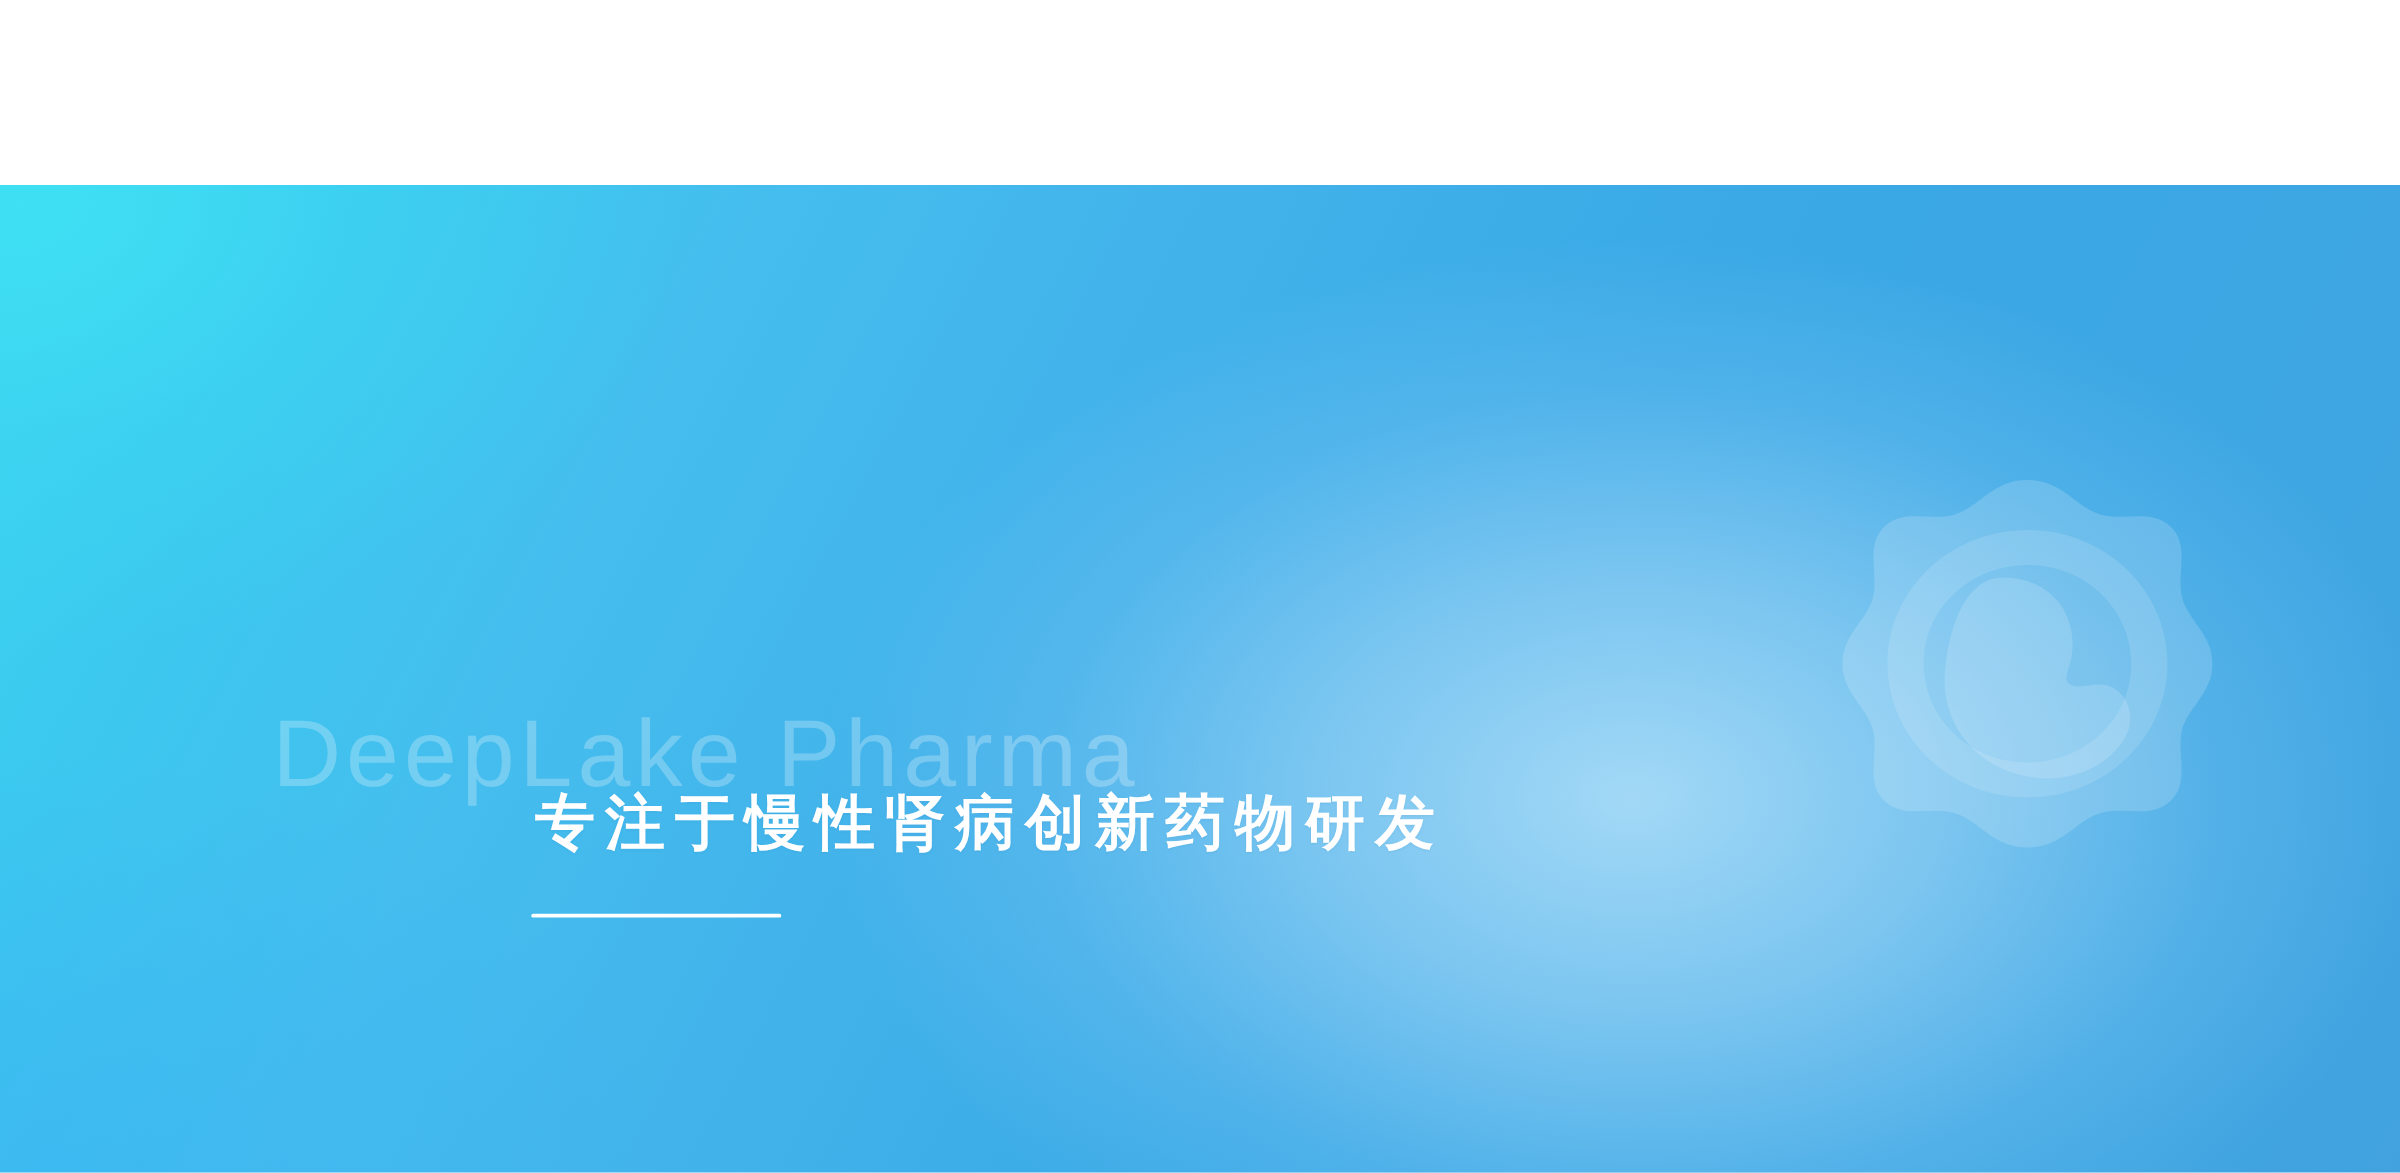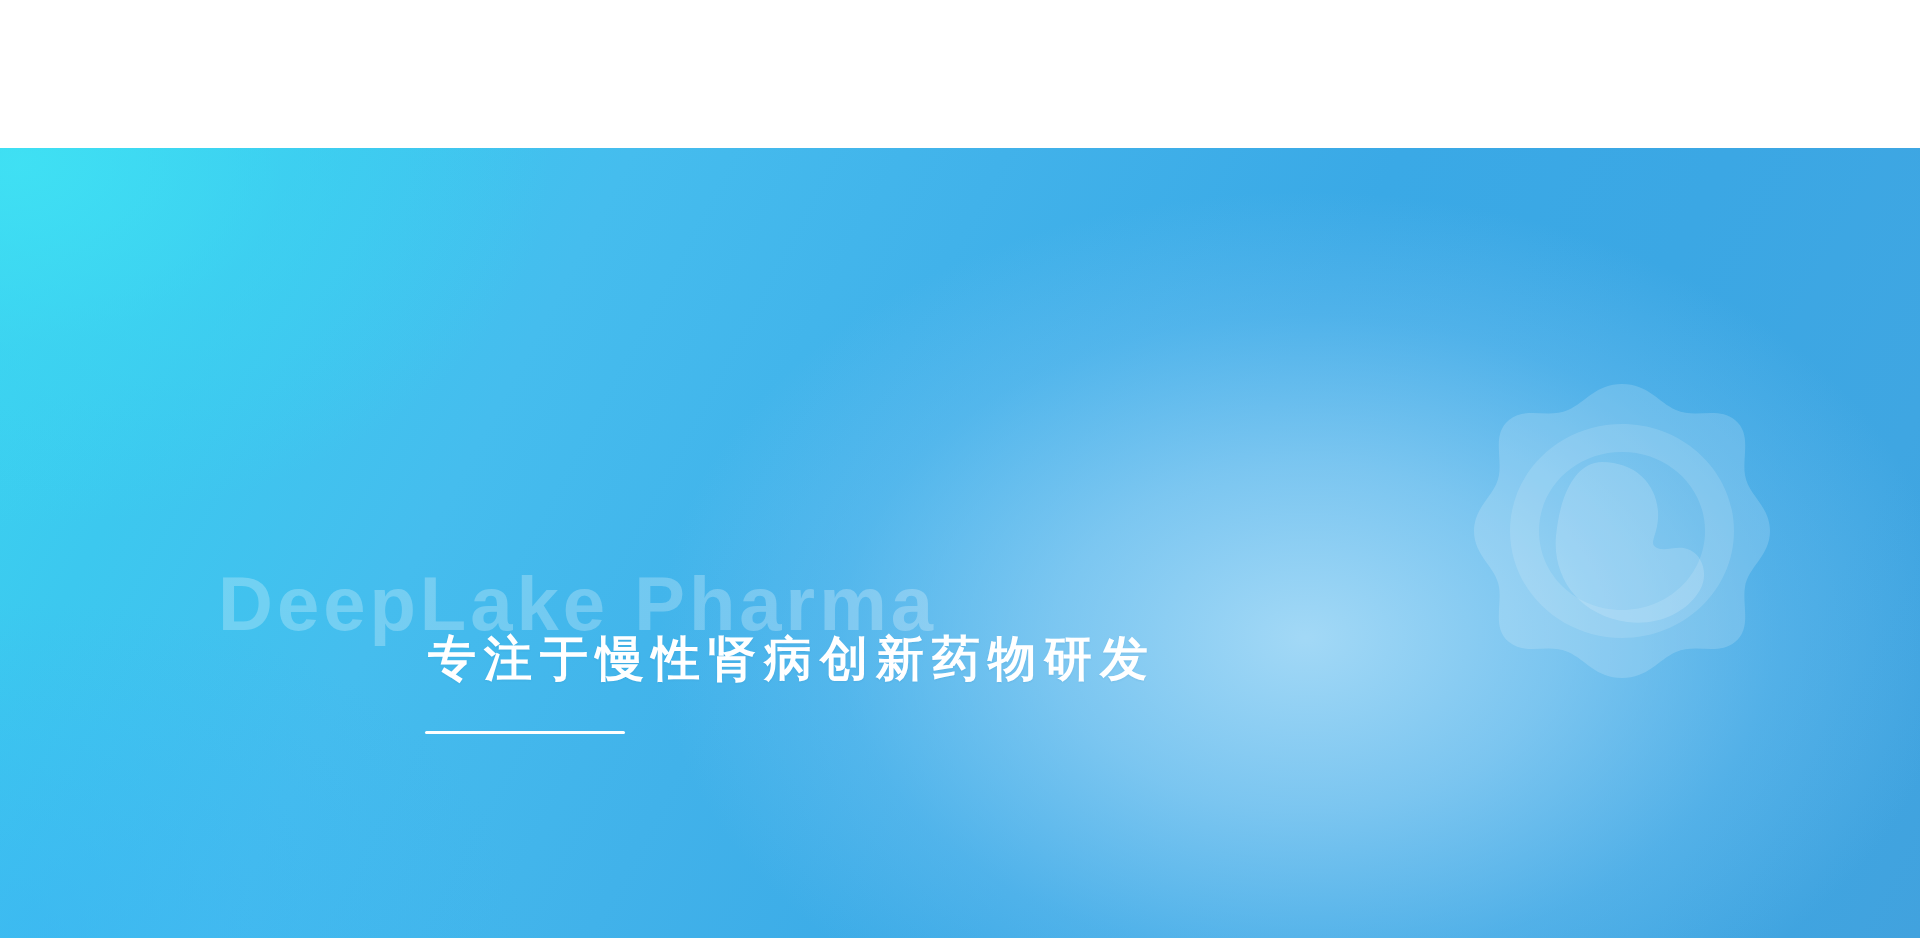--- a/index.html
+++ b/index.html
@@ -75,21 +75,21 @@
     opacity: 1;
     pointer-events: none;
   }
 
   
   .watermark {
     position: absolute;
     left: 218px;
     top: 418px;
     font-size: 76px;
-    font-weight: 700;
+    font-weight: 400;
     letter-spacing: 4px;
     color: rgba(255,255,255,0.26);
     white-space: nowrap;
     line-height: 1;
     user-select: none;
   }
 
   
   .title-block {
     position: absolute;

